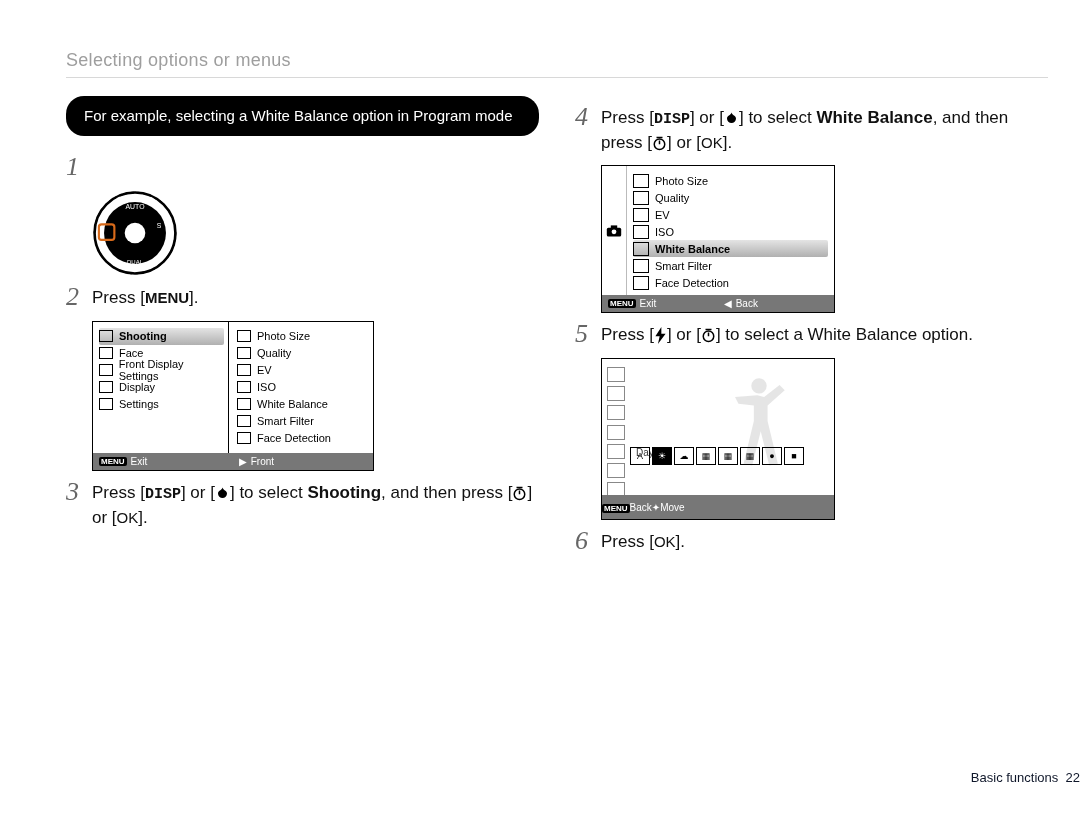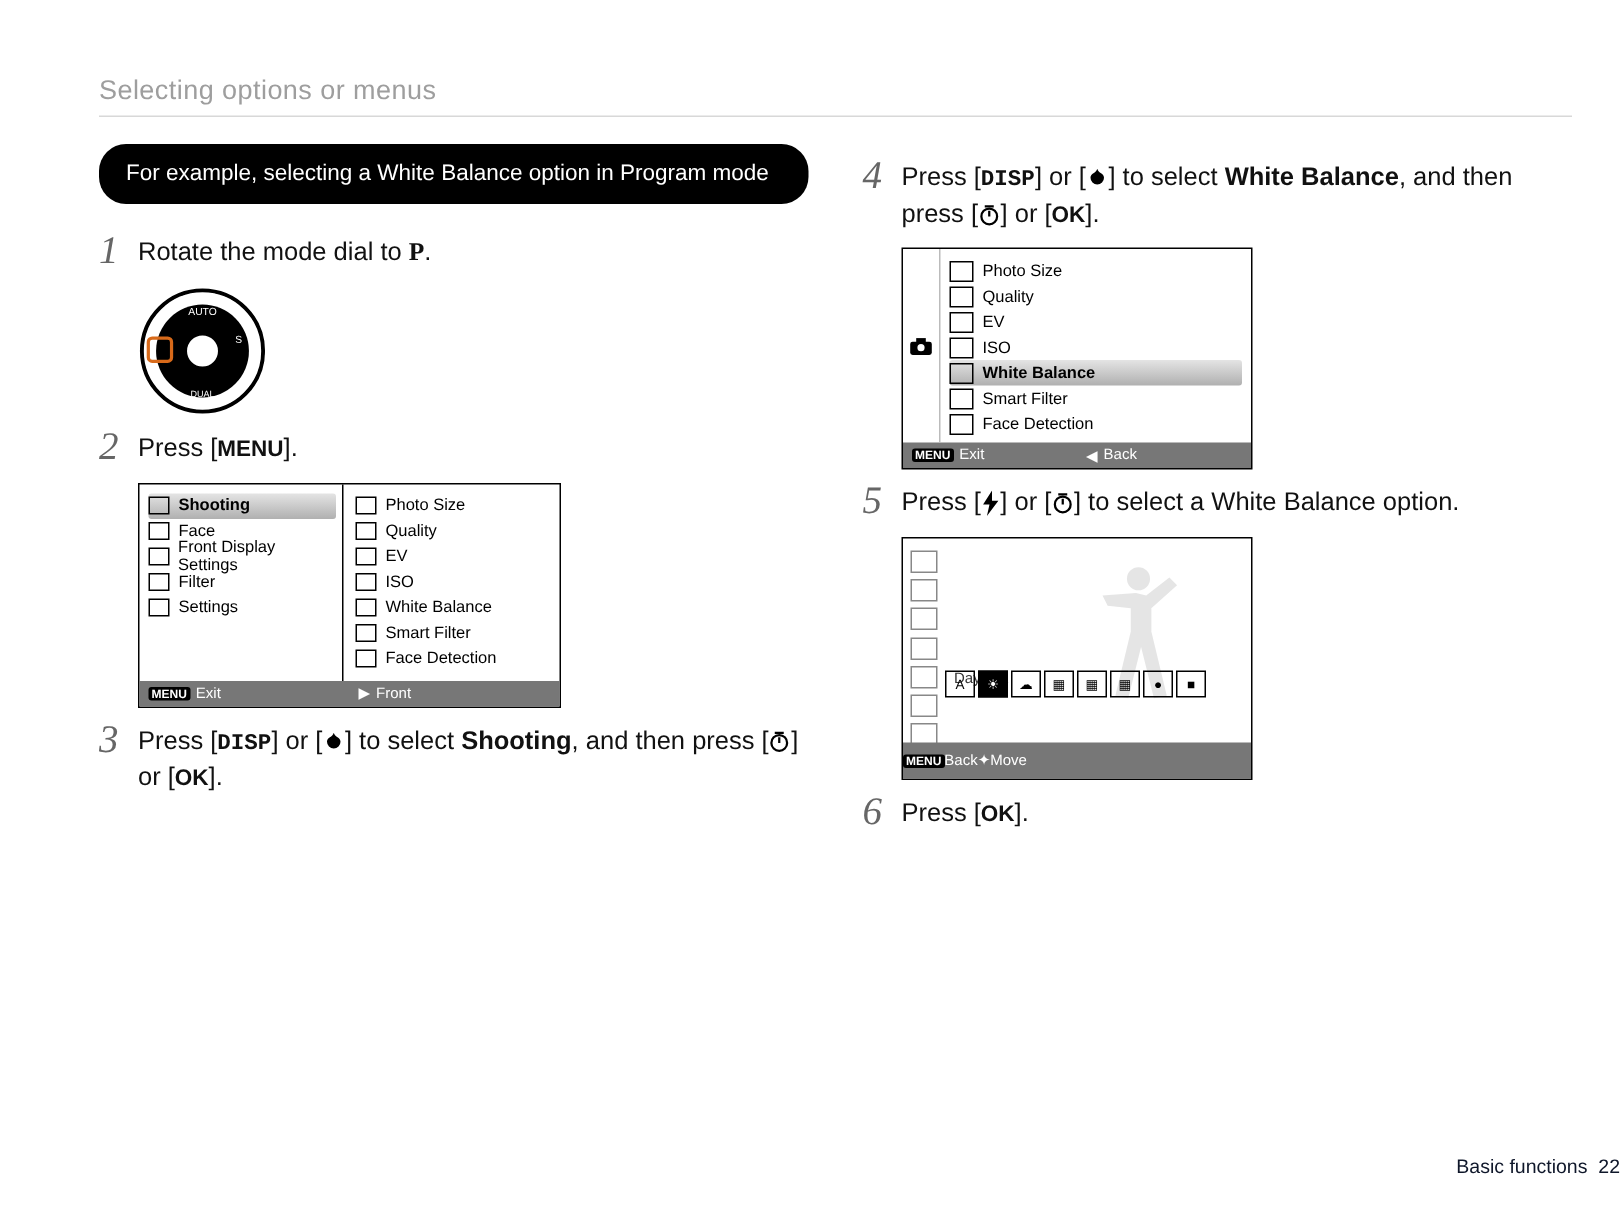--- a/index.html
+++ b/index.html
@@ -36,42 +36,39 @@
   .screen3 .sil{position:absolute;right:30px;top:14px;width:90px;height:120px;opacity:.25}
   .screen3 .wbstrip{position:absolute;left:28px;right:6px;top:88px;height:18px;display:flex;gap:2px;align-items:center}
   .screen3 .wbstrip span{width:18px;height:16px;border:1px solid #000;display:inline-block;font-size:9px;text-align:center;line-height:16px}
   .screen3 .wbstrip span.sel{background:#000;color:#fff}
   .footbar3{position:absolute;left:0;right:0;bottom:0;display:flex;background:#777;color:#fff;font-size:10px;height:24px;align-items:center}
   .modedial{margin:4px 0 8px 26px}
   .inlinekey{display:inline-block;vertical-align:middle}
   .kDISP{font-weight:800;font-family:Liberation Mono, monospace;font-size:15px}
   .kMENU{font-weight:800;font-family:Arial;font-size:15px}
   .kP{font-weight:800;font-family:"Times New Roman",serif;font-size:17px}
-  .kOK{font-weight:700;font-size:15px}
+  .kOK{font-weight:400;font-size:15px}
   svg{display:block}
   .footer{position:absolute;left:0;right:0;bottom:30px;text-align:right;color:#0f172a;font-size:13px}
 </style>
 </head>
 <body>
 
 <div class="page">
   <div class="breadcrumb">Selecting options or menus</div>
   <hr class="rule">
 
   <div class="cols">
 
     <div class="col">
 
       <div class="pill">For example, selecting a White Balance option in Program mode</div>
 
       <div class="step">
         <div class="stepnum">1</div>
-        <div class="steptext">
-          <span>Rotate the mode dial to </span><span class="kP">P</span><span>.</span>
-        </div>
       </div>
 
       <div class="modedial">
         <svg width="86" height="86" viewBox="0 0 100 100">
           <circle cx="50" cy="50" r="47" fill="#fff" stroke="#000" stroke-width="3"></circle>
           <circle cx="50" cy="50" r="47" fill="none" stroke="#000" stroke-width="2" stroke-dasharray="3 4"></circle>
           <circle cx="50" cy="50" r="36" fill="#000"></circle>
           <circle cx="50" cy="50" r="12" fill="#fff"></circle>
           <text x="18" y="55" font-size="13" font-weight="700" fill="#000">P</text>
           <rect x="8" y="40" width="18" height="18" rx="3" fill="none" stroke="#d86a1a" stroke-width="2.5"></rect>
@@ -98,21 +95,21 @@
               <div class="menurow">
                 <span class="mi box"></span>
                 <span>Face</span>
               </div>
               <div class="menurow">
                 <span class="mi box"></span>
                 <span>Front Display Settings</span>
               </div>
               <div class="menurow">
                 <span class="mi box"></span>
-                <span>Filter</span>
+                <span>Display</span>
               </div>
               <div class="menurow">
                 <span class="mi box"></span>
                 <span>Settings</span>
               </div>
             </div>
           <div class="rpane" id="sa-right">
               <div class="menurow">
                 <span class="mi box"></span>
                 <span>Photo Size</span>

